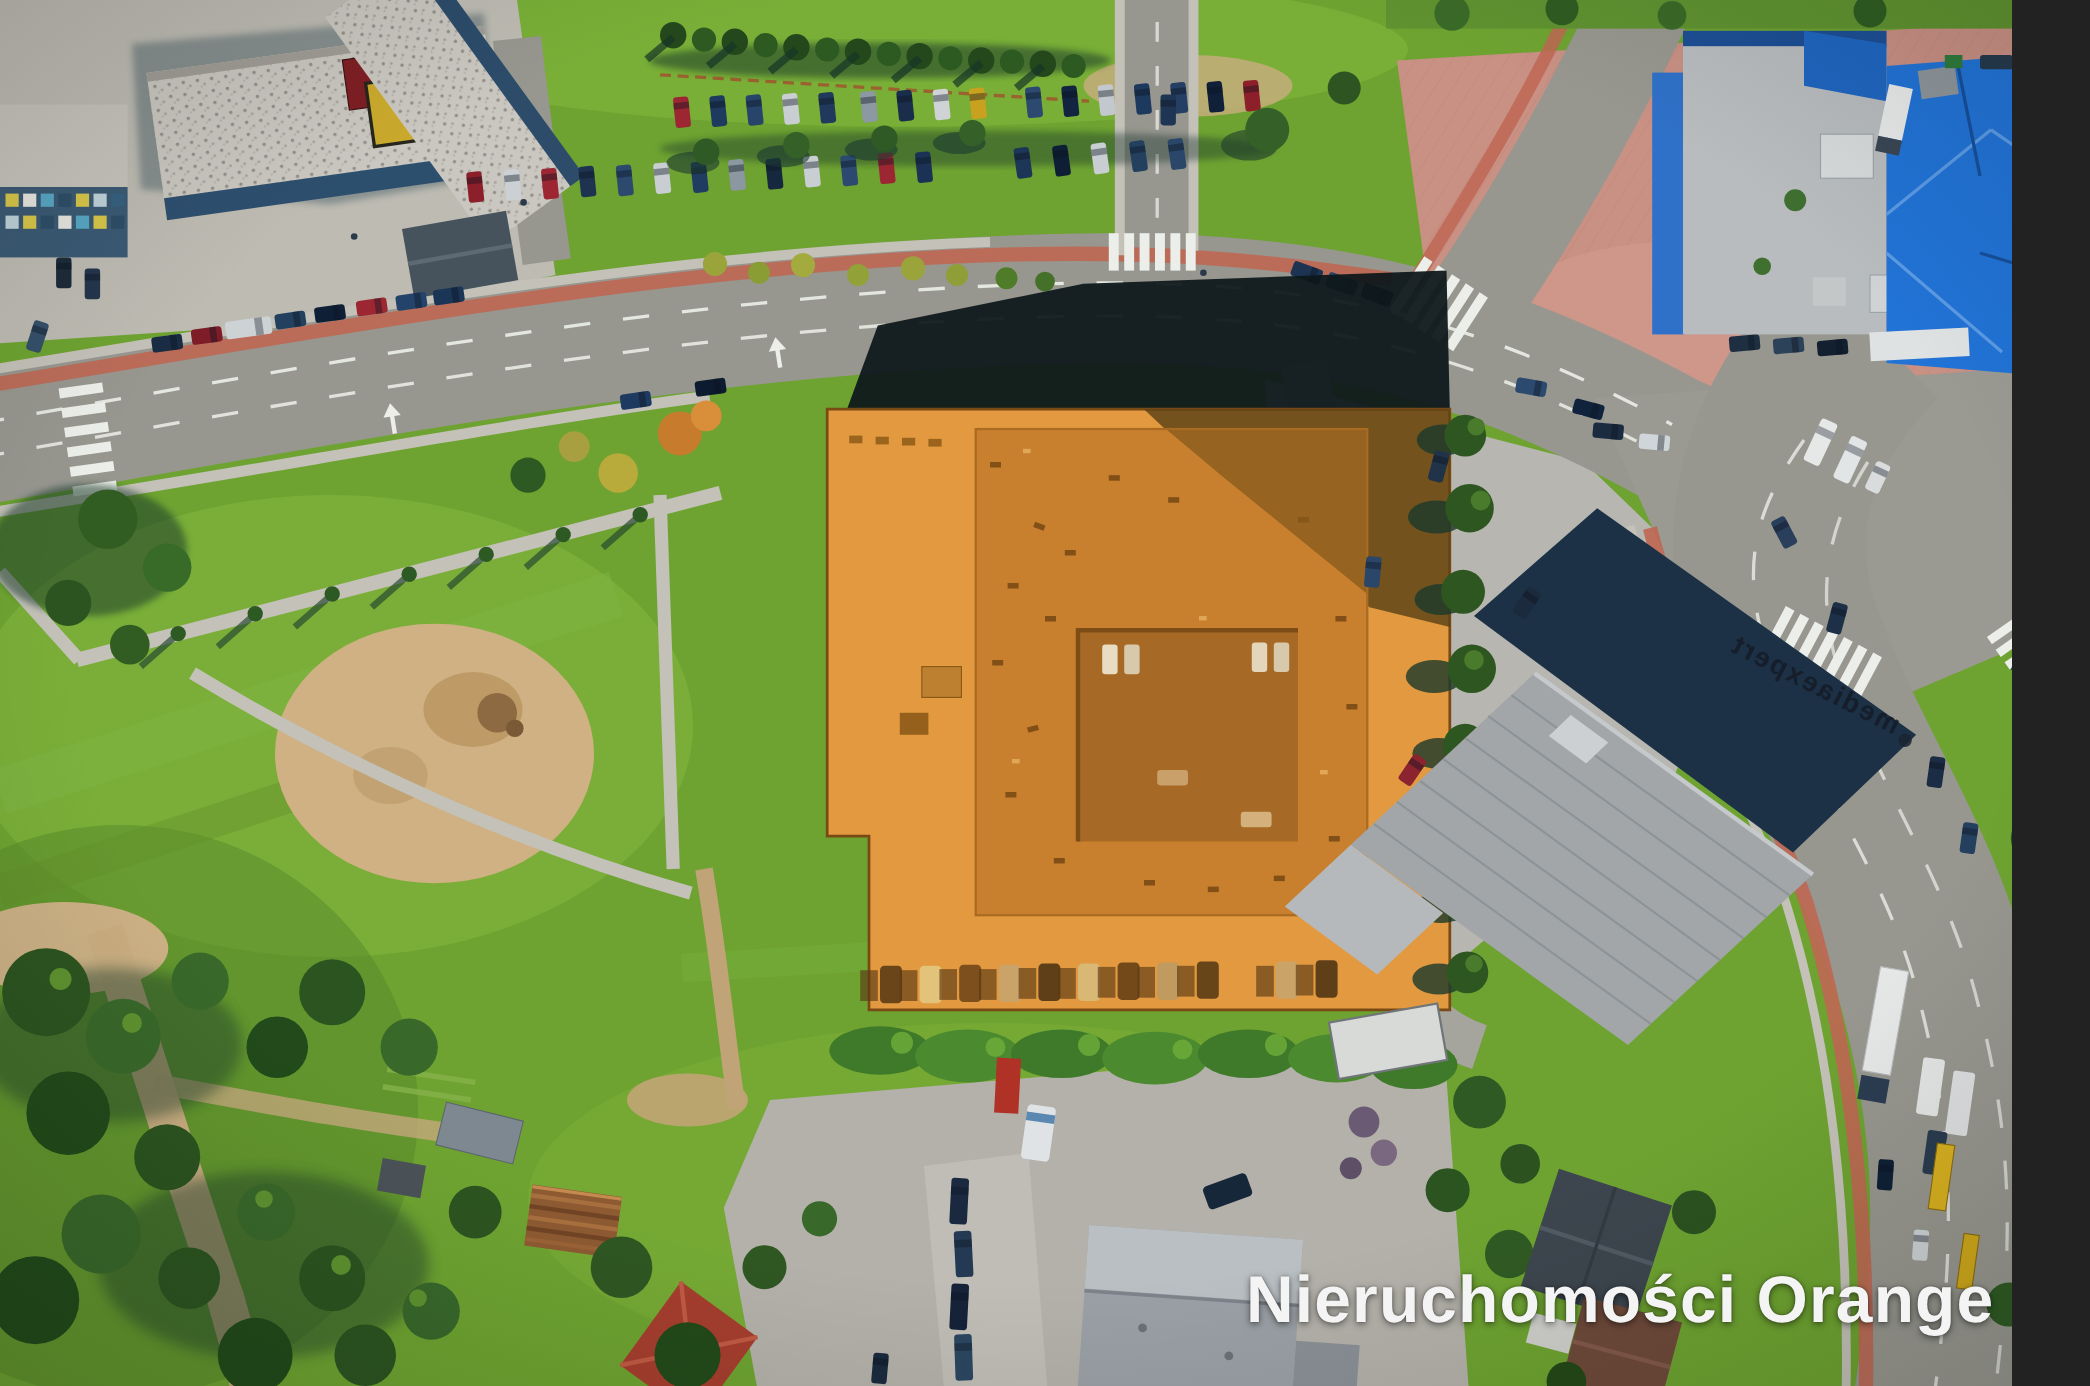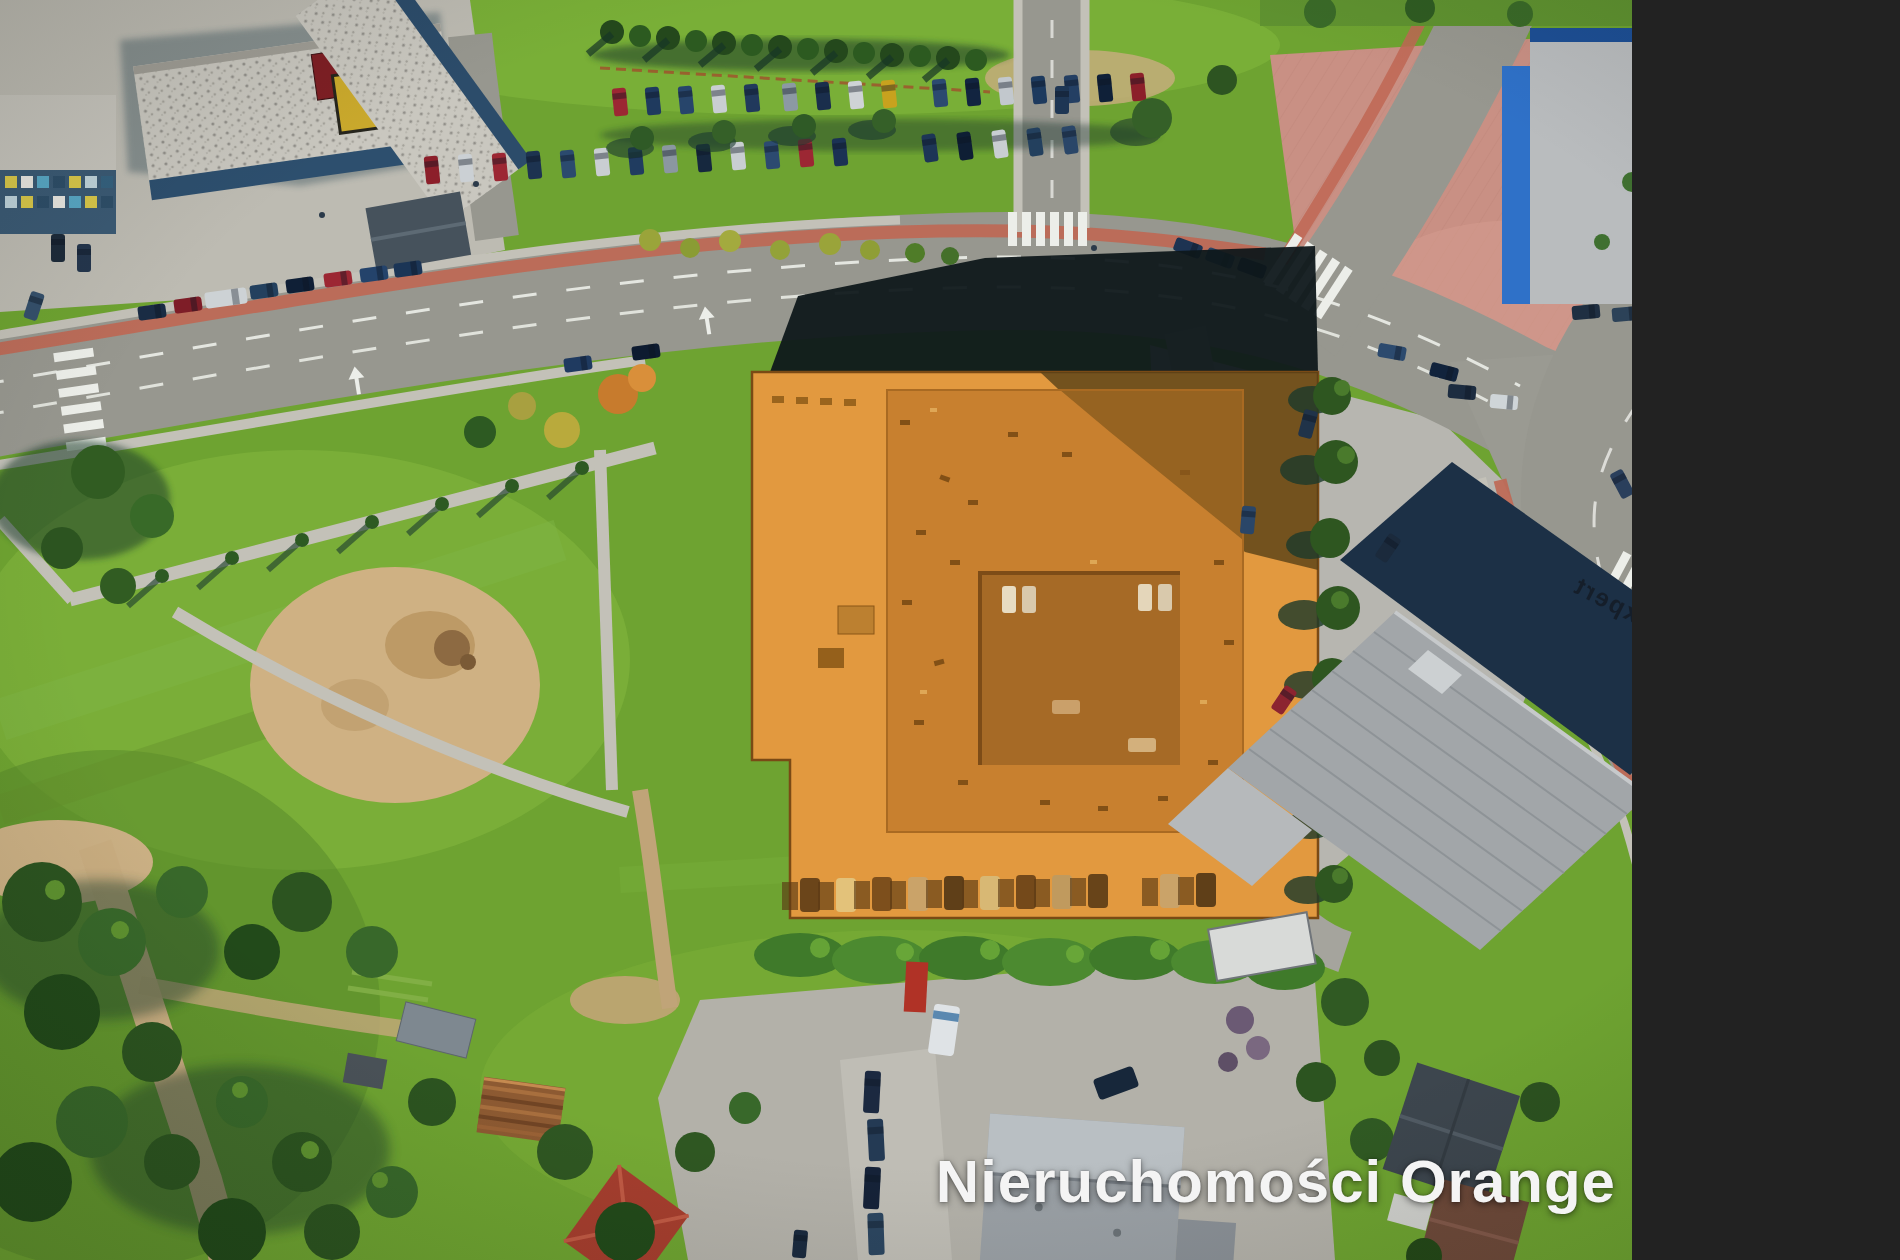--- a/index.html
+++ b/index.html
@@ -1,17 +1,17 @@
 <!DOCTYPE html>
 <html style="--grass: #6ea331; --road: #97978f; --bike-path: #bf6753; --highlight: #e2993f; --highlight-roof: #c8802f; --highlight-courtyard: #a66a26; --navy-roof: #1c3046; --blue-roof: #2173d6; --plaza: #c99084; --shadow: #0e171b; --watermark: #f4f4f4;"><head>
 <meta charset="utf-8">
 <style>
   html,body{margin:0;padding:0;background:#222;}
   .stage{
-    position:relative;width:1632px;height:1260px;overflow:hidden;
+    position:relative;width:1829px;height:1260px;overflow:hidden;
     font-family:"Liberation Sans", sans-serif;
     background:var(--grass,#6ea331);
   }
   .stage svg{position:absolute;left:0;top:0;}
   .watermark{
     position:absolute;right:16px;bottom:44px;
     font-size:60px;font-weight:bold;letter-spacing:1px;
     color:var(--watermark,#f4f4f4);
     text-shadow:0 2px 7px rgba(0,0,0,.5), 0 0 2px rgba(0,0,0,.35);
     white-space:nowrap;

